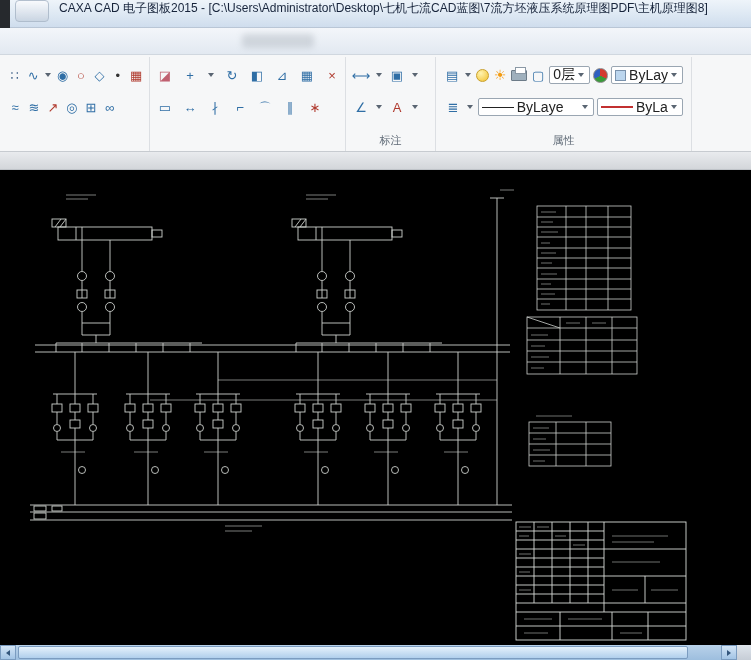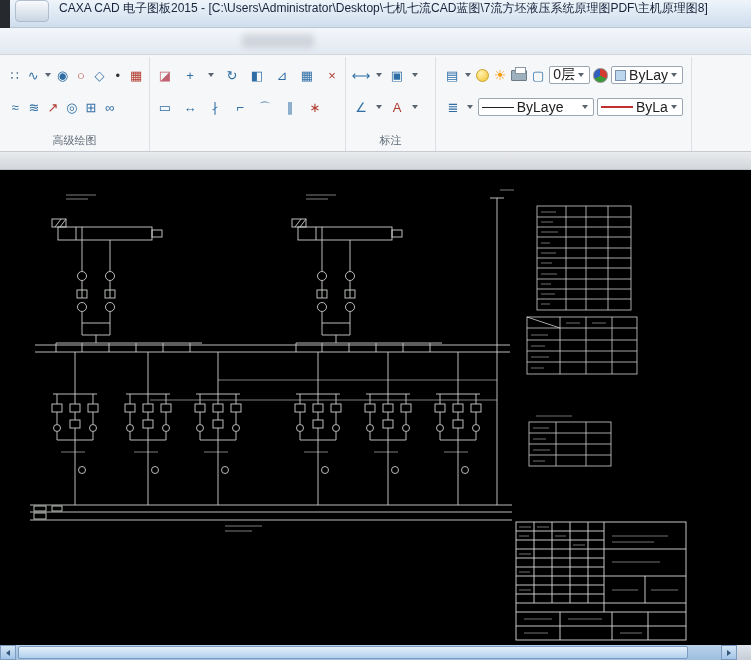--- a/index.html
+++ b/index.html
@@ -106,21 +106,20 @@
           </div>
           <div class="ico-row">
             <span class="ico" style="color: rgb(47, 110, 165);">≈</span>
             <span class="ico" style="color: rgb(47, 110, 165);">≋</span>
             <span class="ico" style="color: rgb(176, 58, 46);">↗</span>
             <span class="ico" style="color: rgb(47, 110, 165);">◎</span>
             <span class="ico" style="color: rgb(47, 110, 165);">⊞</span>
             <span class="ico" style="color: rgb(47, 110, 165);">∞</span>
           </div>
         </div>
-      <div class="grp-label">高级绘图</div>
     </div>
 
     <div class="rgroup g-mod">
       <div class="rows-wrap">
           <div class="ico-row">
             <span class="ico" style="color: rgb(192, 96, 112);">◪</span>
             <span class="ico" style="color: rgb(47, 110, 165);">+</span>
             <span class="dd"></span>
             <span class="ico" style="color: rgb(47, 110, 165);">↻</span>
             <span class="ico" style="color: rgb(47, 110, 165);">◧</span>
@@ -186,20 +185,21 @@
             <span class="cval">ByLaye</span>
             <span class="dd"></span>
           </span>
           <span class="combo w-lweight">
             <span class="line-sample red"></span>
             <span class="cval">ByLaye</span>
             <span class="dd"></span>
           </span>
         </div>
       </div>
+      <div class="grp-label">属性</div>
     </div>
 
     <div class="rgroup g-fill"></div>
   </div>
 
   <div class="subbar"></div>
 
   <div class="canvas">
     <svg width="751" height="475" viewBox="0 0 751 475">
       <defs>

